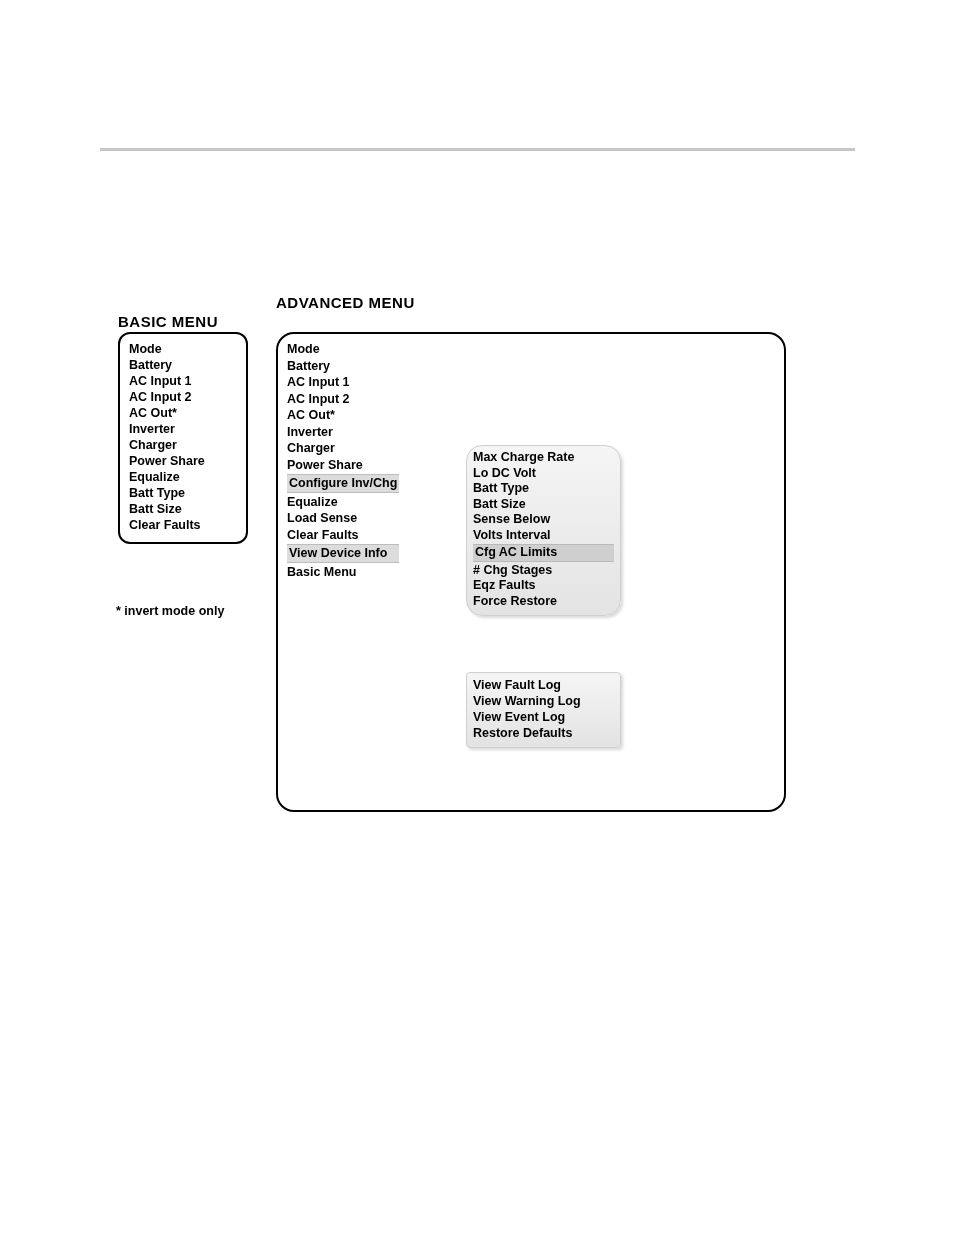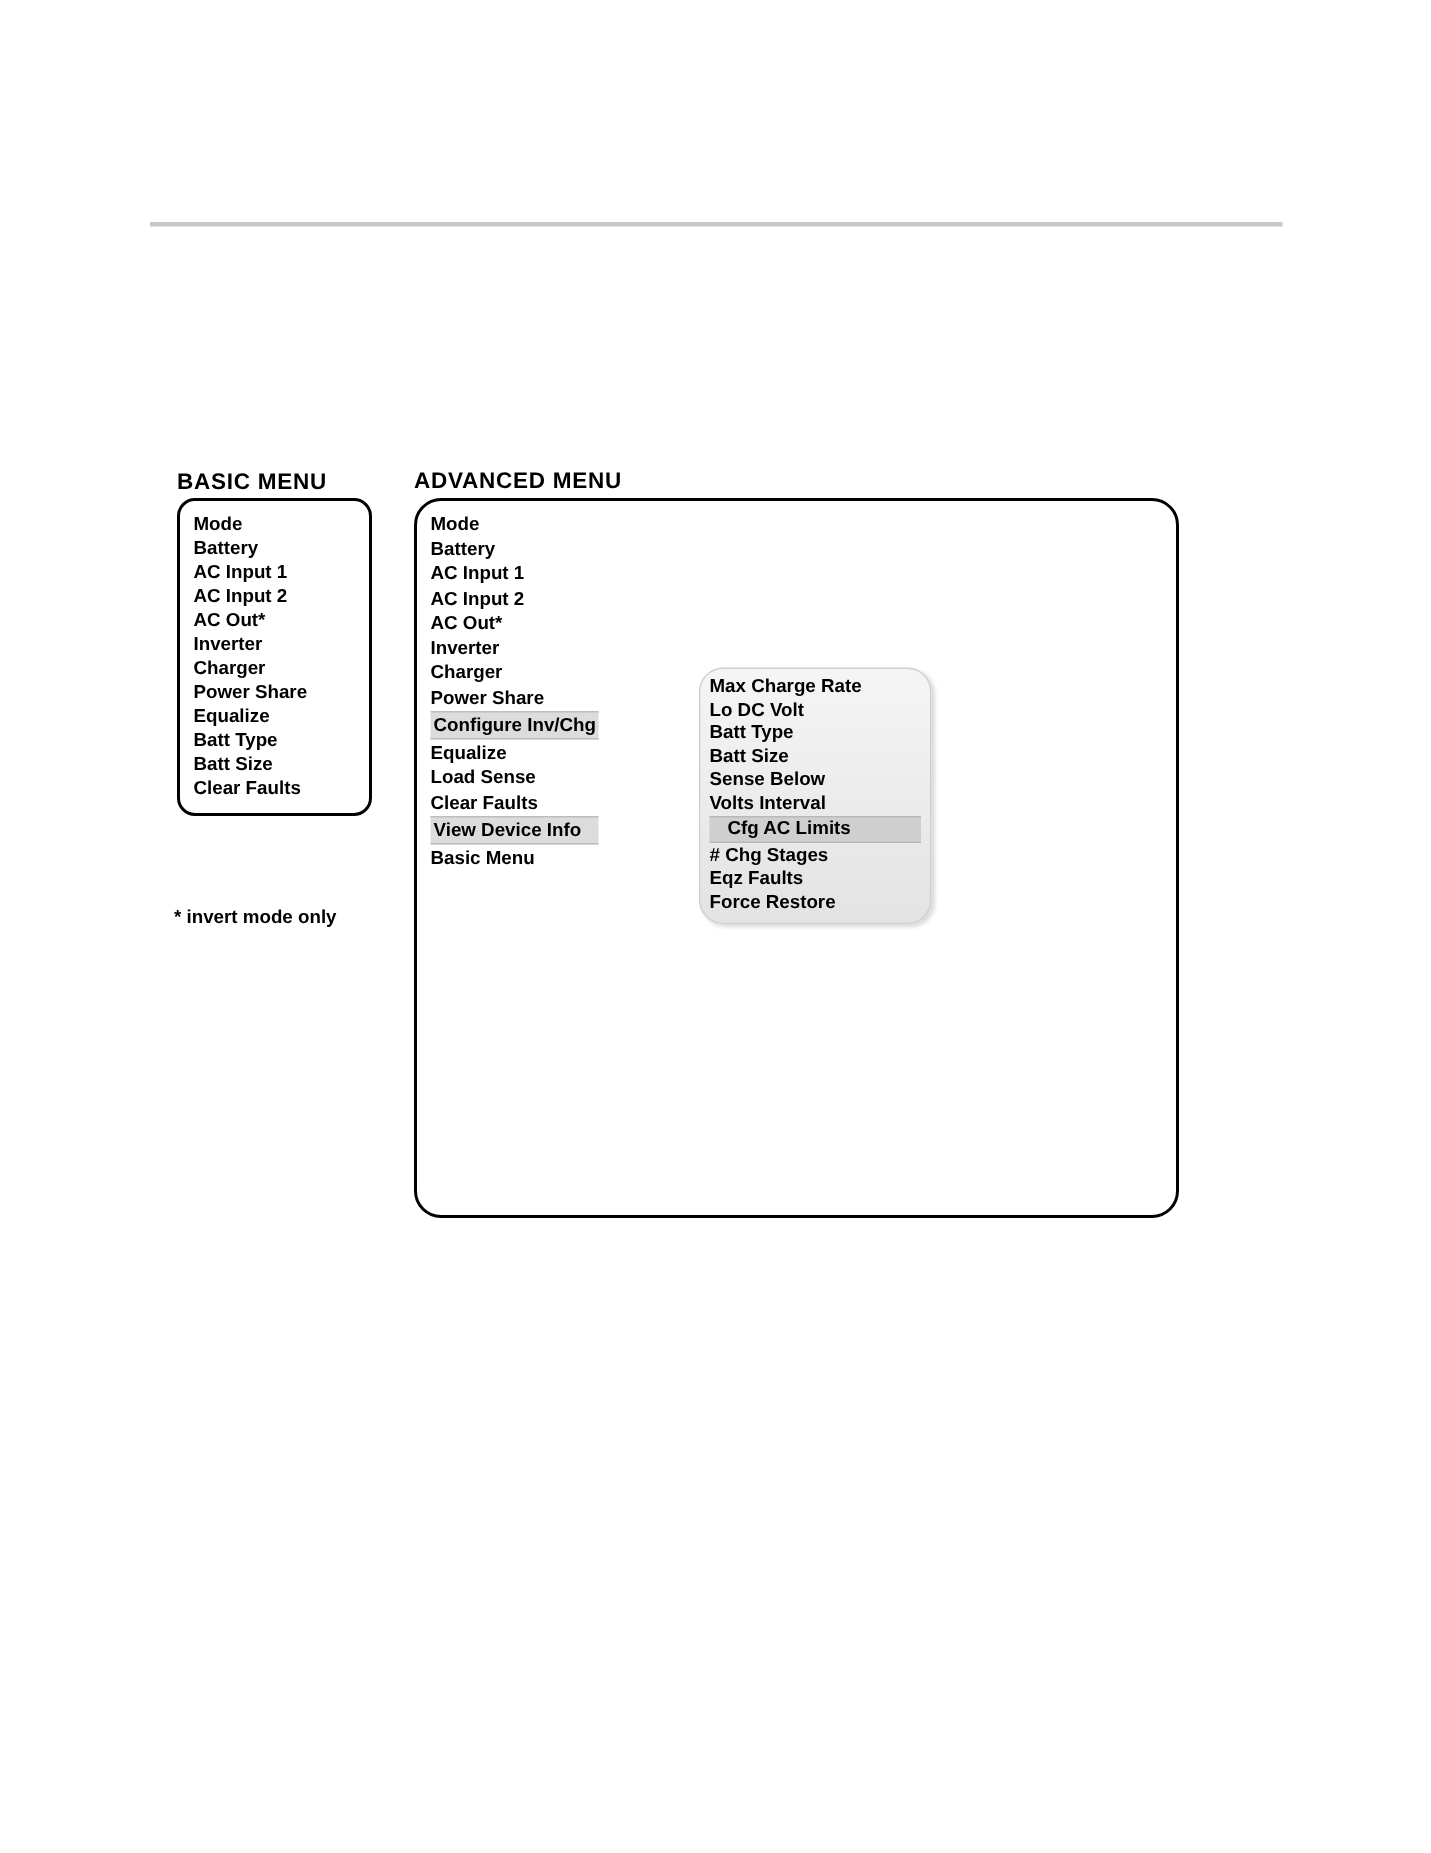--- a/index.html
+++ b/index.html
@@ -2,35 +2,35 @@
 <html><head>
 <meta charset="utf-8">
 <style>
   html,body{margin:0;padding:0;background:#fff;font-family:"Segoe UI",Arial,sans-serif;color:#000;}
   .page{width:954px;height:919px;position:relative;box-sizing:border-box;}
   .rule{position:absolute;left:100px;width:755px;height:3px;background:#c7c7c7;}
   .rule.top{top:148px;}
   .rule.bottom{top:1078px;}
   .heading{position:absolute;font-weight:bold;font-size:15px;letter-spacing:.5px;}
   .heading.basic{left:118px;top:313px;}
-  .heading.adv{left:276px;top:312px;}
+  .heading.adv{left:276px;top:294px;}
   
   .basic-panel{position:absolute;left:118px;top:332px;width:130px;border:2px solid #000;border-radius:12px;padding:7px 9px 9px 9px;box-sizing:border-box;background:#fff;}
   .basic-panel .item{font-weight:bold;font-size:12.5px;line-height:16px;white-space:nowrap;}
   .footnote{position:absolute;left:116px;top:580px;font-weight:bold;font-size:12.5px;margin-top:24px;}
   
   .adv-panel{position:absolute;left:276px;top:332px;width:510px;height:480px;border:2px solid #000;border-radius:18px;box-sizing:border-box;background:#fff;overflow:visible;}
   
   .adv-list{position:absolute;left:9px;top:7px;}
   .adv-list .item{font-weight:bold;font-size:12.5px;line-height:16.5px;white-space:nowrap;}
   .adv-list .item.link{background:#dcdcdc;padding:0 2px;border-top:1px solid #bdbdbd;border-bottom:1px solid #bdbdbd;margin:1px 0;}
   
   .sub1{position:absolute;left:466px;top:445px;width:155px;background:linear-gradient(#f5f5f5,#e3e3e3);border:1px solid #cfcfcf;border-radius:16px;padding:4px 6px 6px 6px;box-shadow:2px 2px 3px rgba(0,0,0,.15);box-sizing:border-box;}
   .sub1 .item{font-weight:bold;font-size:12.5px;line-height:15.5px;white-space:nowrap;}
-  .sub1 .item.link{background:#cfcfcf;padding:0 12px;border-top:1px solid #b9b9b9;border-bottom:1px solid #b9b9b9;margin:1px 0;}
+  .sub1 .item.link{background:#cfcfcf;padding:0 2px;border-top:1px solid #b9b9b9;border-bottom:1px solid #b9b9b9;margin:1px 0;}
   
   .sub2{position:absolute;left:641px;top:592px;width:130px;background:linear-gradient(#f5f5f5,#e3e3e3);border:1px solid #cfcfcf;border-radius:4px;padding:4px 8px 6px 8px;box-shadow:2px 2px 3px rgba(0,0,0,.15);box-sizing:border-box;}
   .sub2 .item{font-weight:bold;font-size:12.5px;line-height:16px;white-space:nowrap;}
   
   .sub3{position:absolute;left:466px;top:672px;width:155px;background:linear-gradient(#f5f5f5,#e3e3e3);border:1px solid #cfcfcf;border-radius:4px;padding:4px 6px 6px 6px;box-shadow:2px 2px 3px rgba(0,0,0,.15);box-sizing:border-box;}
   .sub3 .item{font-weight:bold;font-size:12.5px;line-height:16px;white-space:nowrap;}
   
   .connectors{position:absolute;left:0;top:0;pointer-events:none;}
 </style>
 </head>
@@ -94,14 +94,20 @@
     <div class="item">Batt Size</div>
     <div class="item">Sense Below</div>
     <div class="item">Volts Interval</div>
     <div class="item link">Cfg AC Limits</div>
     <div class="item"># Chg Stages</div>
     <div class="item">Eqz Faults</div>
     <div class="item">Force Restore</div>
   </div>
 
 
+  <div class="sub3">
+    <div class="item">View Fault Log</div>
+    <div class="item">View Warning Log</div>
+    <div class="item">View Event Log</div>
+    <div class="item">Restore Defaults</div>
+  </div>
 
 </div>
 
 </body></html>

